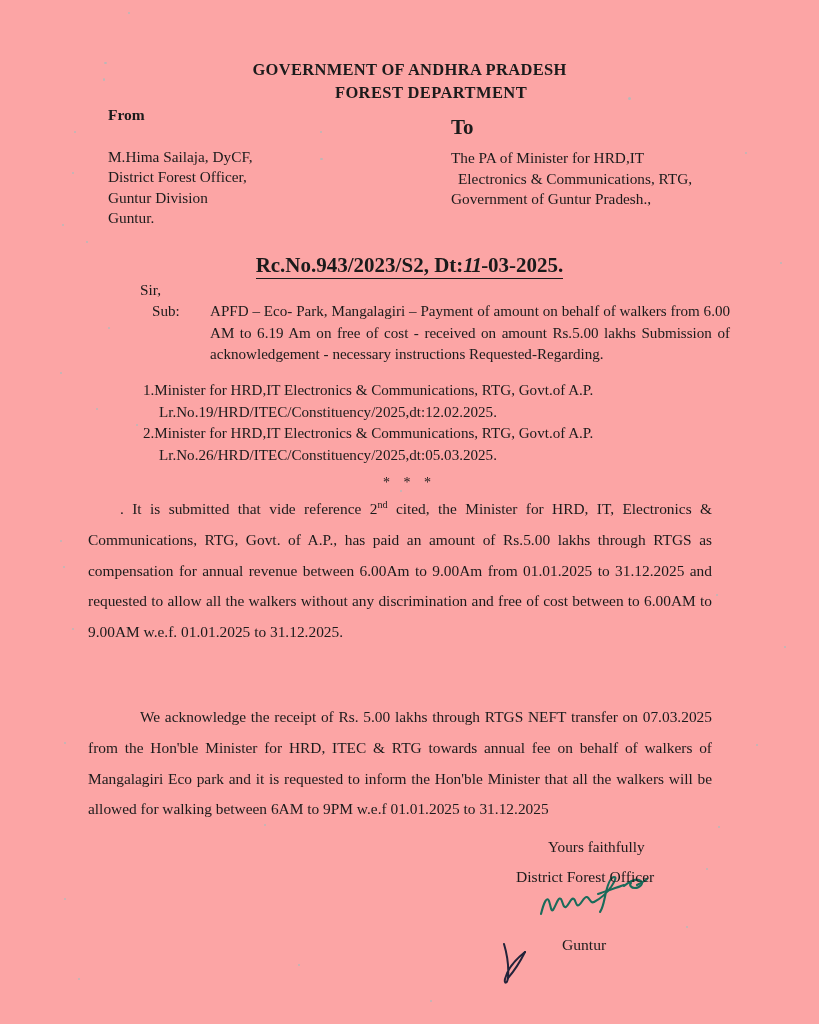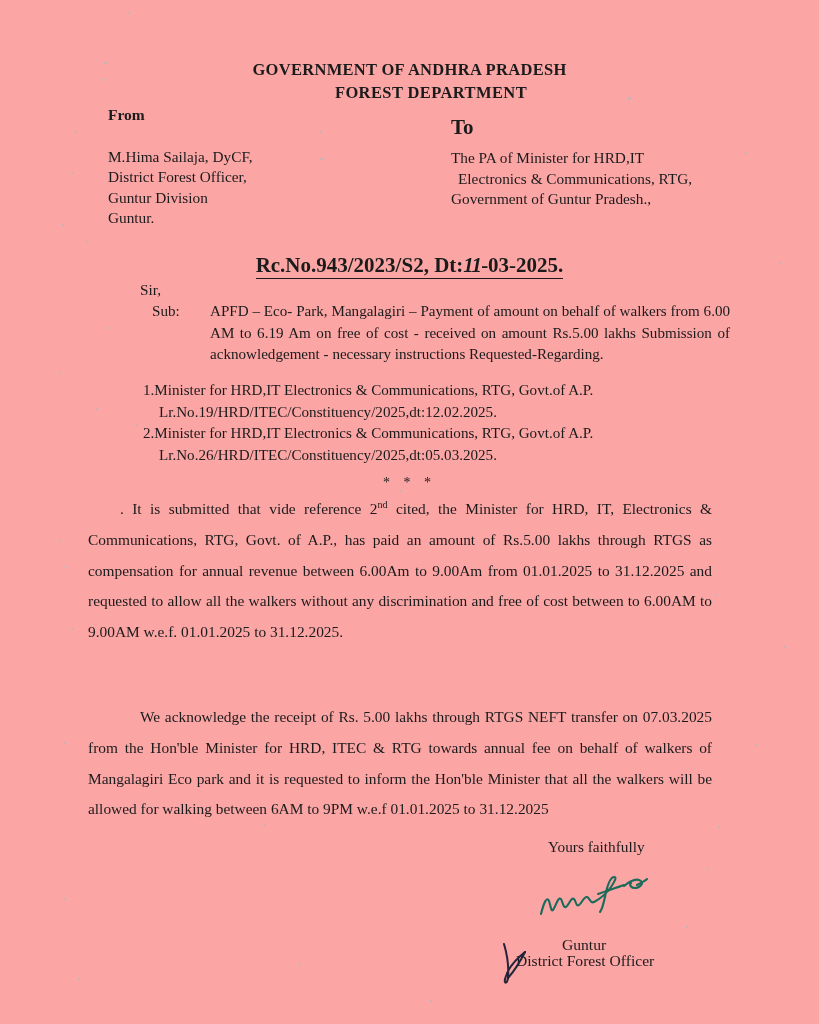--- a/index.html
+++ b/index.html
@@ -160,21 +160,21 @@
   
   .yours {
     position: absolute;
     top: 838px;
     left: 540px;
     font-size: 15.3px;
     margin-left: 8px;
   }
   .desig {
     position: absolute;
-    top: 952px;
+    top: 868px;
     left: 516px;
     font-size: 15.6px;
     text-align: center;
   }
   .desig-city {
     position: absolute;
     top: 936px;
     left: 562px;
     font-size: 15.6px;
     text-align: center;

